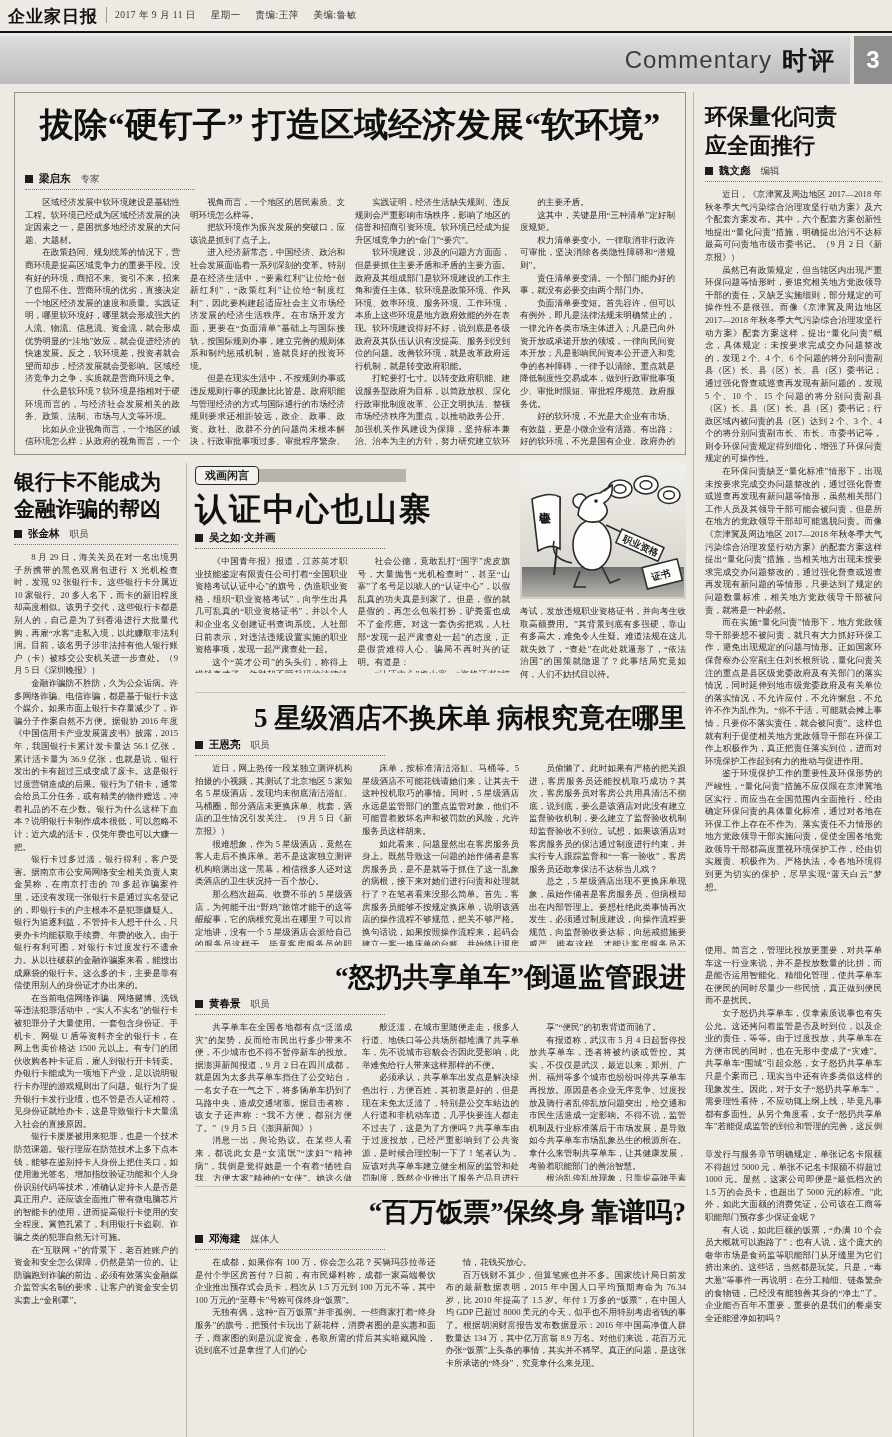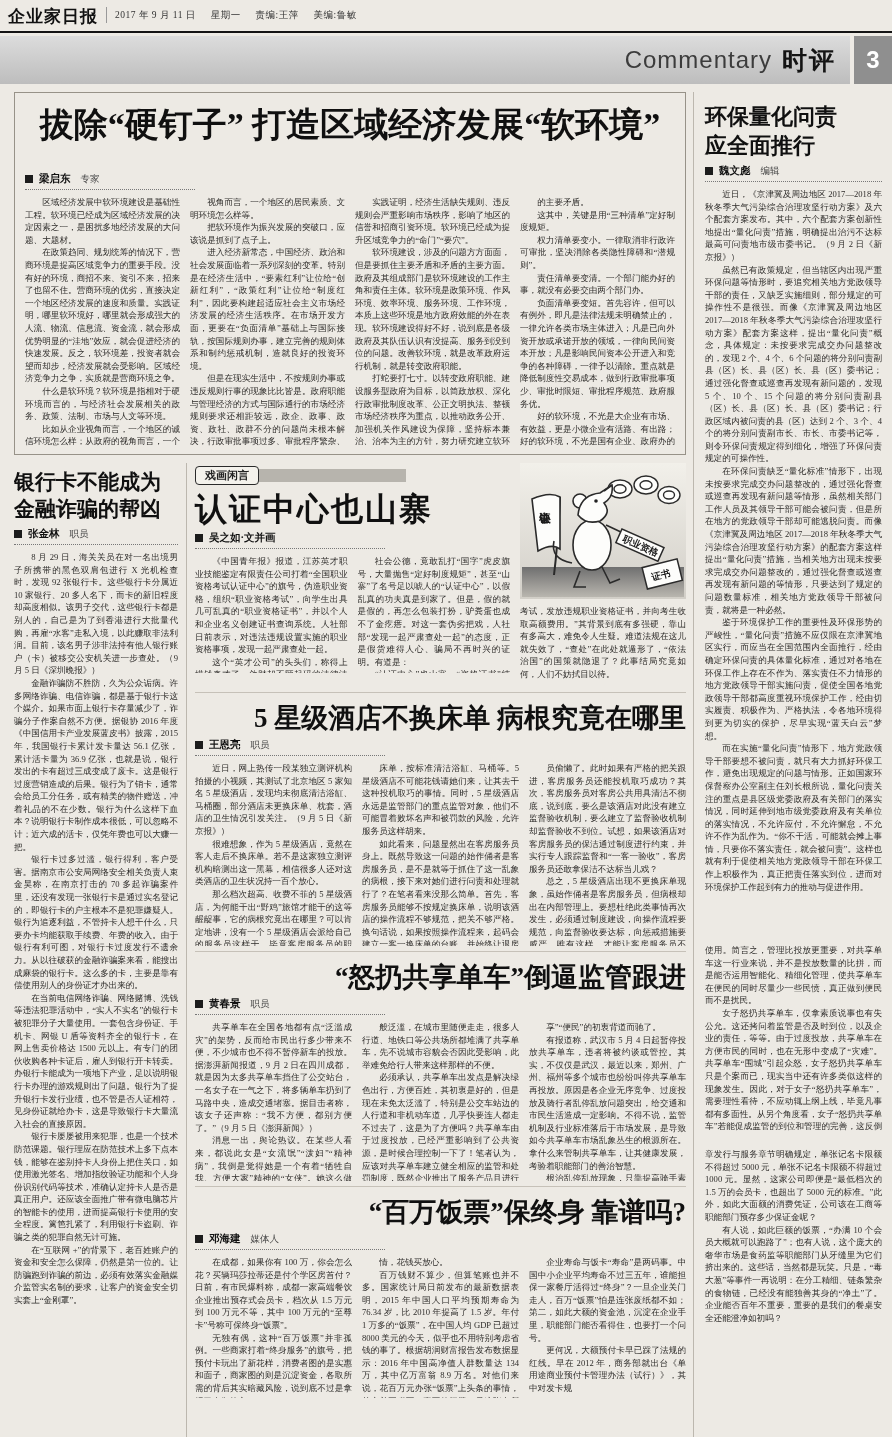--- a/index.html
+++ b/index.html
@@ -176,21 +176,21 @@
               <div class="byline blockA-byline">
                 <span class="byline-marker"></span>
                 <span class="byline-name">吴之如·文并画</span>
               </div>
               <div class="cols blockA-cols body-text">
                 <div class="col">
                     <p>《中国青年报》报道，江苏英才职业技能鉴定有限责任公司打着“全国职业资格考试认证中心”的旗号，伪造职业资格，组织“职业资格考试”，向学生出具几可乱真的“职业资格证书”，并以个人和企业名义创建证书查询系统。人社部日前表示，对违法违规设置实施的职业资格事项，发现一起严肃查处一起。</p>
                     <p>这个“英才公司”的头头们，称得上捞钱奇才了。敛财却不顾起码的法律法规和</p>
                   </div>
                 <div class="col">
-                    <p>社会公德，竟敢乱打“国字”虎皮旗号，大量抛售“定好制度规矩”，甚至“山寨”了名号足以唬人的“认证中心”，以假乱真的功夫真是到家了。但是，假的就是假的，再怎么包装打扮，驴粪蛋也成不了金疙瘩。对这一套伪劣把戏，人社部“发现一起严肃查处一起”的态度，正是假货难得人心、骗局不再时兴的证明。有道是：</p>
+                    <p>社会公德，竟敢乱打“国字”虎皮旗号，大量抛售“光机检查时”，甚至“山寨”了名号足以唬人的“认证中心”，以假乱真的功夫真是到家了。但是，假的就是假的，再怎么包装打扮，驴粪蛋也成不了金疙瘩。对这一套伪劣把戏，人社部“发现一起严肃查处一起”的态度，正是假货难得人心、骗局不再时兴的证明。有道是：</p>
                     <p>“认证中心”也山寨，“资格证书”纯骗财；捞钱哪顾择手段，弄虚作假显邪才。</p>
                   </div>
               </div>
             </div>
             <div class="blockA-right">
               <svg class="cartoon-box" viewBox="0 0 166 136" xmlns="http://www.w3.org/2000/svg">
                 <defs>
                   <linearGradient id="bgGrad" x1="0" y1="0" x2="0" y2="1">
                     <stop offset="0" stop-color="#f2f0ea"></stop>
                       <stop offset="1" stop-color="#d2cfc8"></stop>
@@ -309,24 +309,20 @@
             </div>
             <div class="cols blockD-cols body-text">
               <div class="col">
                   <p>在成都，如果你有 100 万，你会怎么花？买辆玛莎拉蒂还是付个学区房首付？日前，有市民爆料称，成都一家高端餐饮企业推出预存式会员卡，档次从 1.5 万元到 100 万元不等，其中 100 万元的“至尊卡”号称可保终身“饭票”。</p>
                   <p>无独有偶，这种“百万饭票”并非孤例。一些商家打着“终身服务”的旗号，把预付卡玩出了新花样，消费者图的是实惠和面子，商家图的则是沉淀资金，各取所需的背后其实暗藏风险，说到底不过是拿捏了人们的心</p>
                 </div>
               <div class="col">
                   <p>情，花钱买放心。</p>
                   <p>百万钱财不算少，但算笔账也并不多。国家统计局日前发布的最新数据表明，2015 年中国人口平均预期寿命为 76.34 岁，比 2010 年提高了 1.5 岁。年付 1 万多的“饭票”，在中国人均 GDP 已超过 8000 美元的今天，似乎也不用特别考虑省钱的事了。根据胡润财富报告发布数据显示：2016 年中国高净值人群数量达 134 万，其中亿万富翁 8.9 万名。对他们来说，花百万元办张“饭票”上头条的事情，其实并不稀罕。真正的问题，是这张卡所承诺的“终身”，究竟拿什么来兑现。</p>
                 </div>
-              <div class="col">
-                  <p>企业寿命与饭卡“寿命”是两码事。中国中小企业平均寿命不过三五年，谁能担保一家餐厅活得过“终身”？一旦企业关门走人，百万“饭票”怕是连张废纸都不如；第二，如此大额的资金池，沉淀在企业手里，职能部门能否看得住，也要打一个问号。</p>
-                  <p>更何况，大额预付卡早已踩了法规的红线。早在 2012 年，商务部就出台《单用途商业预付卡管理办法（试行）》，其中对发卡规</p>
-                </div>
             </div>
           </div>
 
         </div>
       </div>
     </div>
 
     <div class="vrule"></div>
 
     <div class="sidebar">
@@ -336,22 +332,22 @@
       </h2>
       <div class="byline side-byline">
         <span class="byline-marker"></span>
         <span class="byline-name">魏文彪</span>
         <span class="byline-role">编辑</span>
       </div>
       <div class="side-body body-text">
           <p>近日，《京津冀及周边地区 2017—2018 年秋冬季大气污染综合治理攻坚行动方案》及六个配套方案发布。其中，六个配套方案创新性地提出“量化问责”措施，明确提出治污不达标最高可问责地市级市委书记。（9 月 2 日《新京报》）</p>
           <p>虽然已有政策规定，但当辖区内出现严重环保问题等情形时，要追究相关地方党政领导干部的责任，又缺乏实施细则，部分规定的可操作性不是很强。而像《京津冀及周边地区 2017—2018 年秋冬季大气污染综合治理攻坚行动方案》配套方案这样，提出“量化问责”概念，具体规定：未按要求完成交办问题整改的，发现 2 个、4 个、6 个问题的将分别问责副县（区）长、县（区）长、县（区）委书记；通过强化督查或巡查再发现有新问题的，发现 5 个、10 个、15 个问题的将分别问责副县（区）长、县（区）长、县（区）委书记；行政区域内被问责的县（区）达到 2 个、3 个、4 个的将分别问责副市长、市长、市委书记等，则令环保问责规定得到细化，增强了环保问责规定的可操作性。</p>
           <p>在环保问责缺乏“量化标准”情形下，出现未按要求完成交办问题整改的，通过强化督查或巡查再发现有新问题等情形，虽然相关部门工作人员及其领导干部可能会被问责，但是所在地方的党政领导干部却可能逃脱问责。而像《京津冀及周边地区 2017—2018 年秋冬季大气污染综合治理攻坚行动方案》的配套方案这样提出“量化问责”措施，当相关地方出现未按要求完成交办问题整改的，通过强化督查或巡查再发现有新问题的等情形，只要达到了规定的问题数量标准，相关地方党政领导干部被问责，就将是一种必然。</p>
+          <p>而在实施“量化问责”情形下，地方党政领导干部要想不被问责，就只有大力抓好环保工作，避免出现规定的问题与情形。正如国家环保督察办公室副主任刘长根所说，量化问责关注的重点是县区级党委政府及有关部门的落实情况，同时延伸到地市级党委政府及有关单位的落实情况，不允许应付，不允许懈怠，不允许不作为乱作为。“你不干活，可能就会摊上事情，只要你不落实责任，就会被问责”。这样也就有利于促使相关地方党政领导干部在环保工作上积极作为，真正把责任落实到位，进而对环境保护工作起到有力的推动与促进作用。</p>
           <p>鉴于环境保护工作的重要性及环保形势的严峻性，“量化问责”措施不应仅限在京津冀地区实行，而应当在全国范围内全面推行，经由确定环保问责的具体量化标准，通过对各地在环保工作上存在不作为、落实责任不力情形的地方党政领导干部实施问责，促使全国各地党政领导干部都高度重视环境保护工作，经由切实履责、积极作为、严格执法，令各地环境得到更为切实的保护，尽早实现“蓝天白云”梦想。</p>
-          <p>而在实施“量化问责”情形下，地方党政领导干部要想不被问责，就只有大力抓好环保工作，避免出现规定的问题与情形。正如国家环保督察办公室副主任刘长根所说，量化问责关注的重点是县区级党委政府及有关部门的落实情况，同时延伸到地市级党委政府及有关单位的落实情况，不允许应付，不允许懈怠，不允许不作为乱作为。“你不干活，可能就会摊上事情，只要你不落实责任，就会被问责”。这样也就有利于促使相关地方党政领导干部在环保工作上积极作为，真正把责任落实到位，进而对环境保护工作起到有力的推动与促进作用。</p>
         </div>
       <div class="side-sep"></div>
       <div class="side-cont1 body-text">
           <p>使用。简言之，管理比投放更重要，对共享单车这一行业来说，并不是投放数量的比拼，而是能否运用智能化、精细化管理，使共享单车在便民的同时尽量少一些民愤，真正做到便民而不是扰民。</p>
           <p>女子怒扔共享单车，仅拿素质说事也有失公允。这还拷问着监管是否及时到位，以及企业的责任，等等。由于过度投放，共享单车在方便市民的同时，也在无形中变成了“灾难”。共享单车“围城”引起众怒，女子怒扔共享单车只是个案而已，现实当中还有许多类似这样的现象发生。因此，对于女子“怒扔共享单车”，需要理性看待，不应动辄上纲上线，毕竟凡事都有多面性。从另个角度看，女子“怒扔共享单车”若能促成监管的到位和管理的完善，这反倒是好事一桩呢。</p>
         </div>
       <div class="side-sep"></div>
       <div class="side-cont2 body-text">
           <p>章发行与服务章节明确规定，单张记名卡限额不得超过 5000 元，单张不记名卡限额不得超过 1000 元。显然，这家公司即便是“最低档次的 1.5 万的会员卡，也超出了 5000 元的标准。”此外，如此大面额的消费凭证，公司该在工商等职能部门预存多少保证金呢？</p>
           <p>有人说，如此巨额的饭票，“办满 10 个会员大概就可以跑路了”；也有人说，这个庞大的奢华市场是食药监等职能部门从牙缝里为它们挤出来的。这些话，当然都是玩笑。只是，“毒大葱”等事件一再说明：在分工精细、链条繁杂的食物链，已经没有能独善其身的“净土”了。企业能否百年不重要，重要的是我们的餐桌安全还能澄净如初吗？</p>

